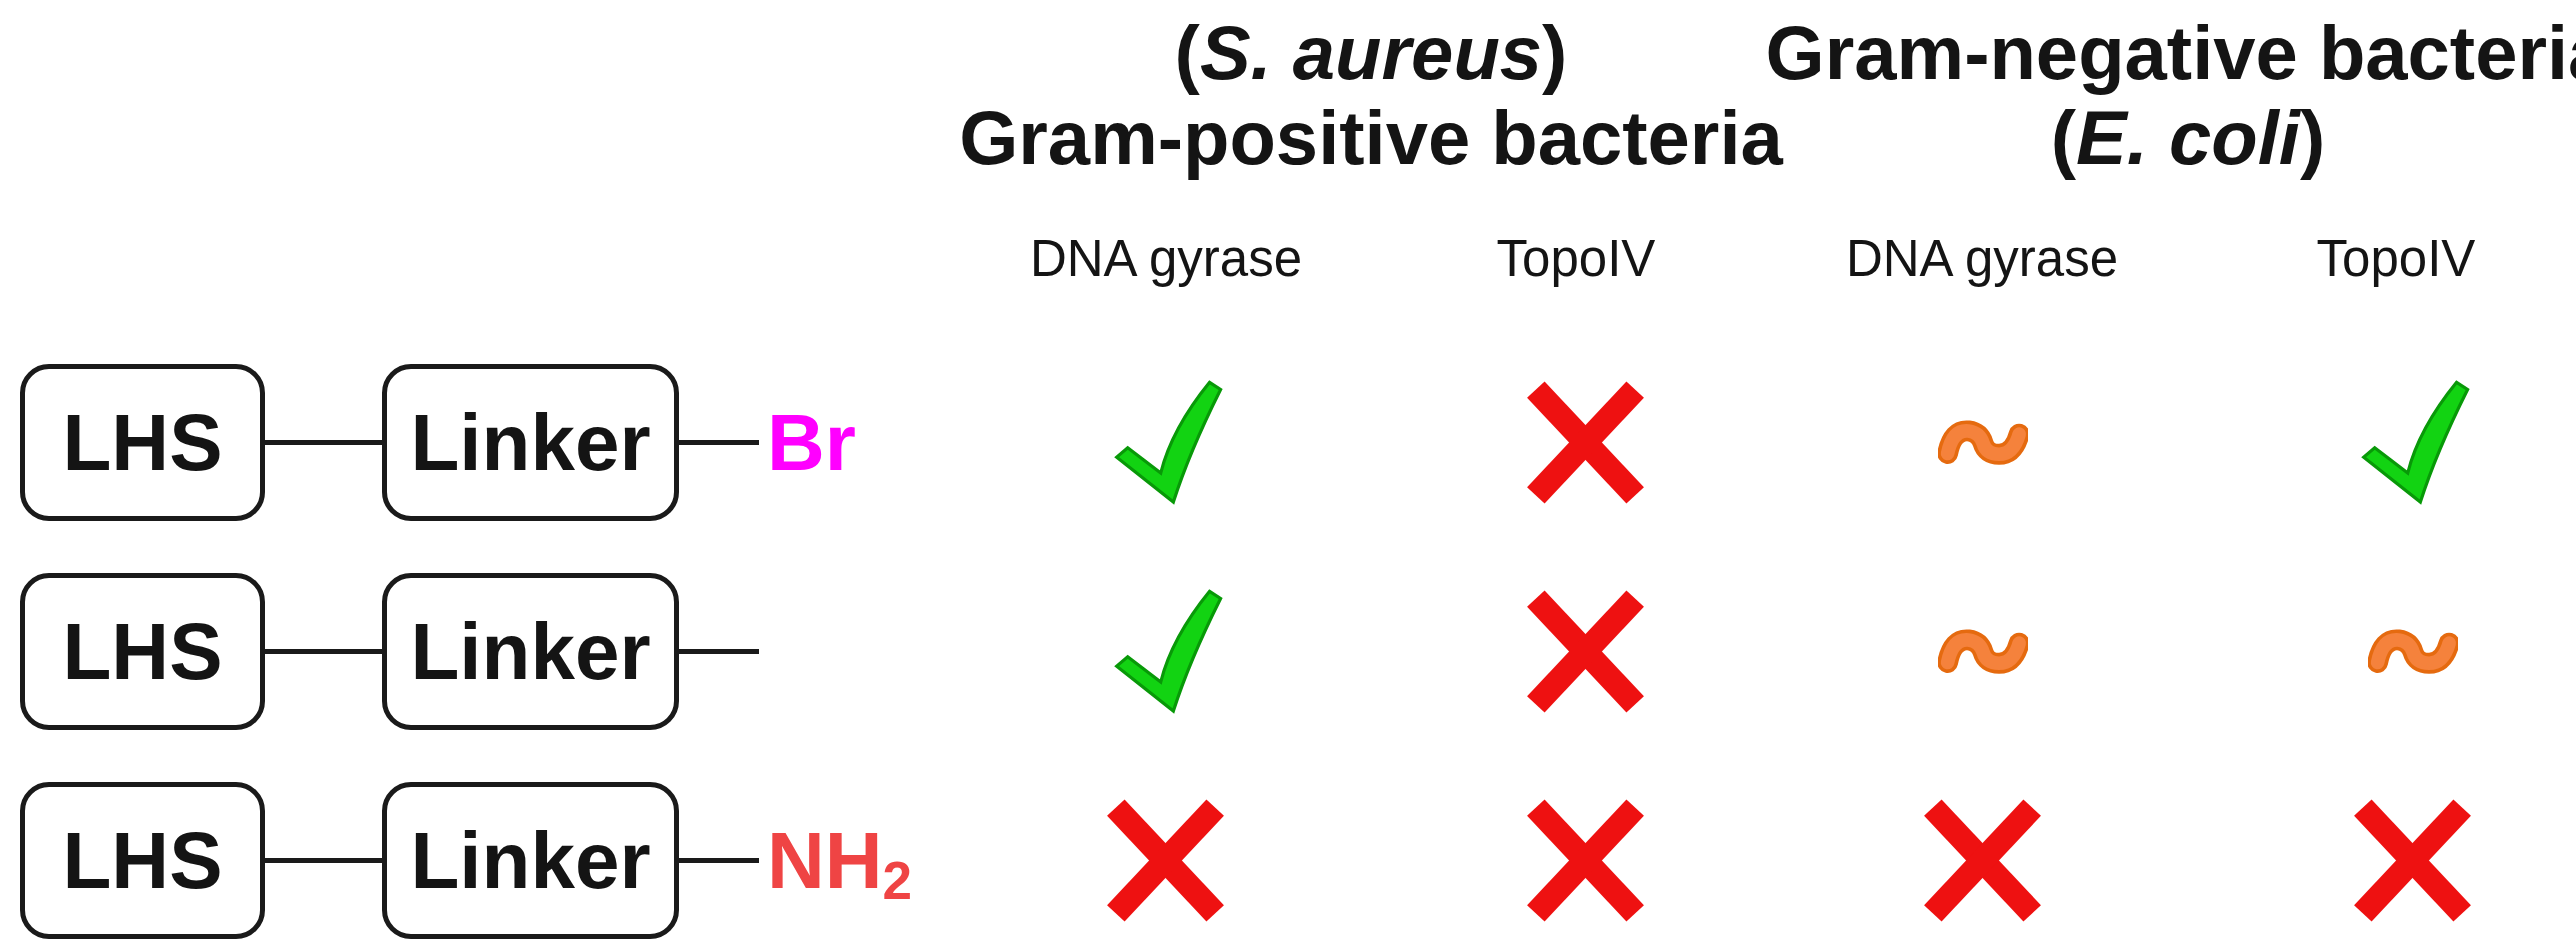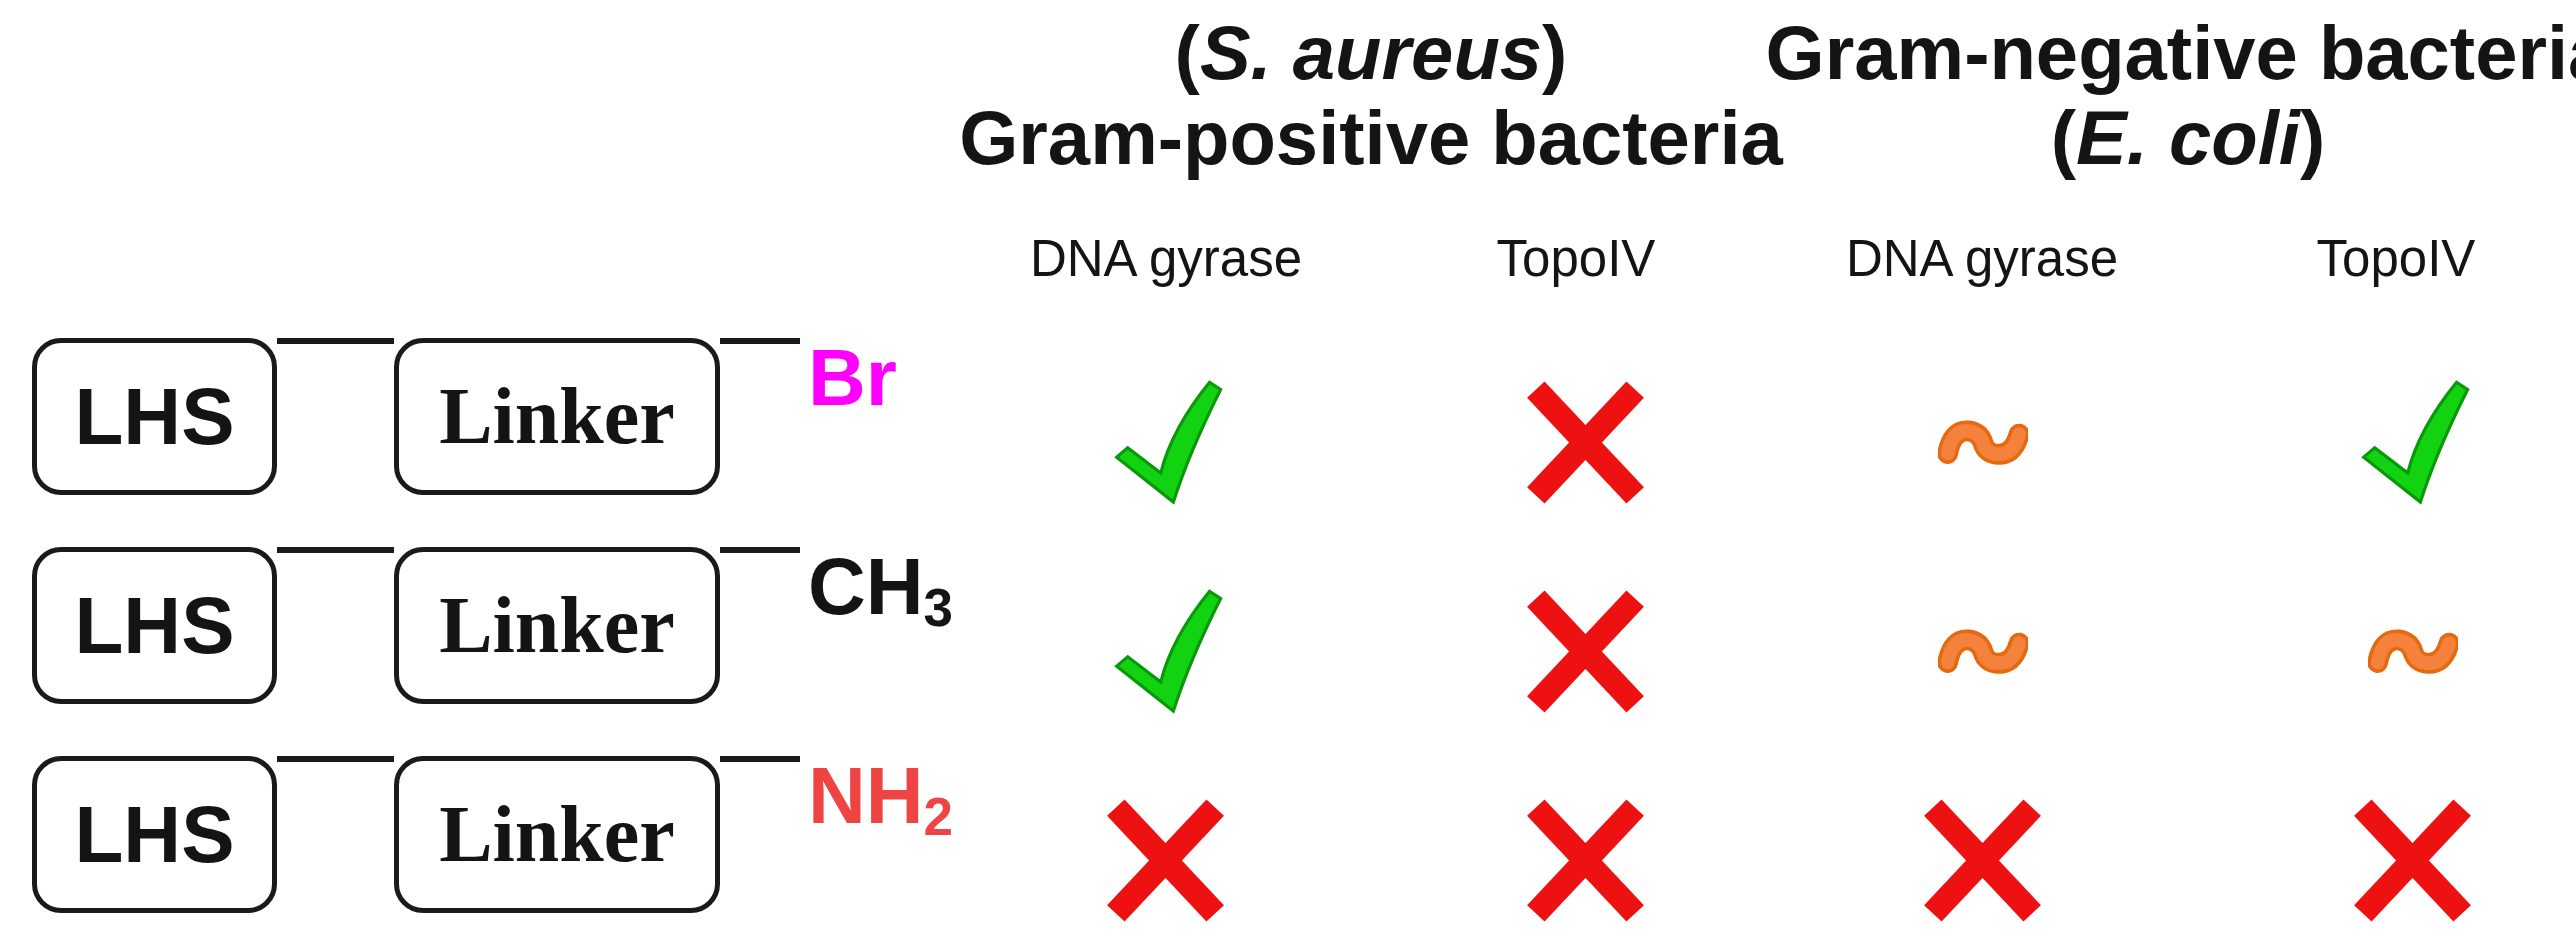--- a/index.html
+++ b/index.html
@@ -14,27 +14,27 @@
   .gh-gn{left:1746px;}
   .it{font-style:italic;}
 
   
   .col-header{position:absolute;top:215px;width:418px;height:96px;
               text-align:center;font-size:51px;line-height:88px;white-space:nowrap;}
   .ch1{left:957px;} .ch2{left:1367px;} .ch3{left:1773px;} .ch4{left:2187px;}
 
   
   .mol-row{position:absolute;left:0;width:949px;height:209px;
-           display:flex;padding-left:32px;box-sizing:border-box;}
+           display:flex;align-items:center;padding-left:20px;box-sizing:border-box;}
   .mr1{top:338px;} .mr2{top:547px;} .mr3{top:756px;}
   .box{box-sizing:border-box;height:157px;border:5.6px solid #1a1a1a;border-radius:29px;
        background:#ffffff;display:flex;align-items:center;justify-content:center;
        font-weight:bold;font-size:80px;flex:none;}
   .box-lhs{width:245px;}
-  .box-linker{width:326px;font-family:Liberation Serif, serif;}
+  .box-linker{width:297px;}
   .bond{height:5.6px;background:#1a1a1a;flex:none;}
   .bond1{width:117px;}
   .bond2{width:80px;}
   .subst{font-weight:bold;font-size:80px;line-height:1;white-space:nowrap;
          margin-left:8px;flex:none;}
   .subst-sub{font-size:53px;position:relative;bottom:-0.22em;}
 
   
   .res-row{position:absolute;left:949px;width:1627px;height:209px;}
   .rr1{top:338px;} .rr2{top:547px;} .rr3{top:756px;}
@@ -75,21 +75,20 @@
 
   <div class="mol-row mr2">
     <div class="box box-lhs">
         <span>LHS</span>
       </div>
     <div class="bond bond1"></div>
     <div class="box box-linker">
         <span>Linker</span>
       </div>
     <div class="bond bond2"></div>
-    <div class="subst" style="color: rgb(20, 20, 20);"><span>CH</span><span class="subst-sub">3</span></div>
   </div>
 
   <div class="mol-row mr3">
     <div class="box box-lhs">
         <span>LHS</span>
       </div>
     <div class="bond bond1"></div>
     <div class="box box-linker">
         <span>Linker</span>
       </div>

